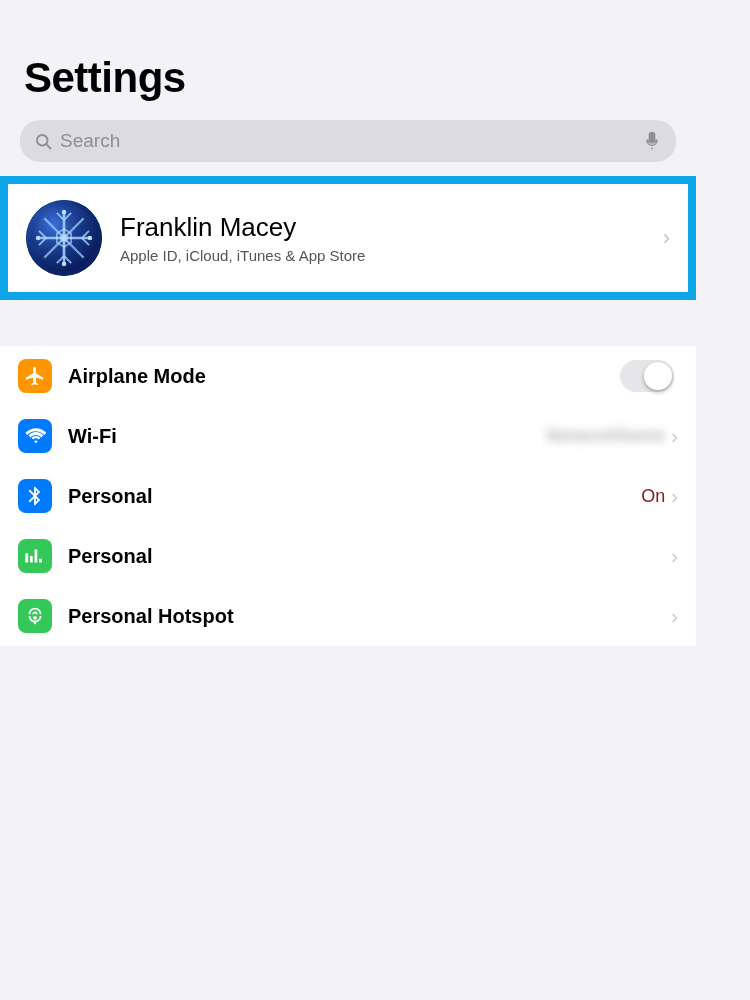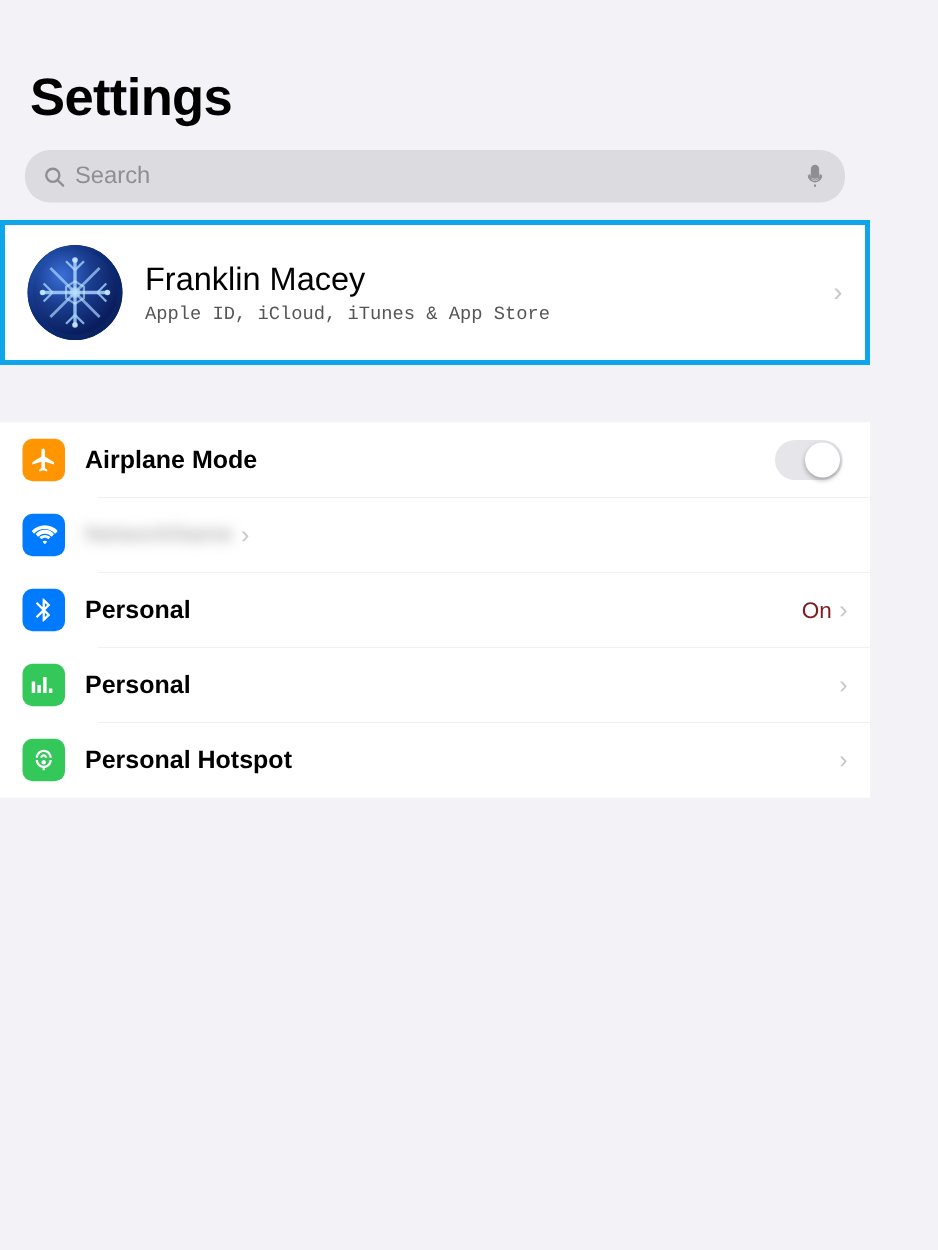--- a/index.html
+++ b/index.html
@@ -67,21 +67,21 @@
       color: #8e8e93;
       font-size: 20px;
       display: flex;
       align-items: center;
     }
 
     
     .profile-section {
       margin: 0 0 10px 0;
       background-color: #fff;
-      border: 4px solid #0ea5e9;
+      border: 8px solid #0ea5e9;
     }
 
     .profile-row {
       display: flex;
       align-items: center;
       padding: 16px 18px;
       background-color: #fff;
       gap: 18px;
       position: relative;
     }
@@ -123,21 +123,20 @@
       font-size: 26px;
       font-weight: 400;
       color: #000;
       margin-bottom: 4px;
     }
 
     .profile-subtitle {
       font-size: 15px;
       color: #555;
       font-weight: 400;
-      font-family: Liberation Mono, monospace;
     }
 
     .profile-chevron {
       color: #c7c7cc;
       font-size: 22px;
     }
 
     
     .settings-group {
       background-color: #fff;
@@ -345,20 +344,21 @@
         </div>
       </div>
     </div>
 
     <div class="settings-row">
       <div class="icon-wrap blue">
         <svg viewBox="0 0 24 24">
           <path d="M1.5 8.5C4.6 5.4 8.7 3.5 13 3.5s8.4 1.9 11.5 5L22 11c-2.4-2.6-5.8-4.2-9.5-4.2S5.9 8.4 3.5 11L1.5 8.5zM13 7.5c3.2 0 6 1.4 8 3.6L19 13.6c-1.5-1.7-3.7-2.8-6-2.8s-4.5 1.1-6 2.8L5 11.1c2-2.2 4.8-3.6 8-3.6zM13 12c1.9 0 3.6.8 4.8 2L16 15.8c-.8-.9-1.9-1.4-3-1.4s-2.2.5-3 1.4L8.2 14c1.2-1.2 2.9-2 4.8-2zm0 5c.8 0 1.5.3 2 .8L13 20l-2-2.2c.5-.5 1.2-.8 2-.8z"></path>
         </svg>
       </div>
+      <span class="row-label">Wi-Fi</span>
       <div class="row-right">
         <span class="wifi-value">NetworkName</span>
         <span class="row-chevron">›</span>
       </div>
     </div>
 
     <div class="settings-row">
       <div class="icon-wrap blue">
         <svg viewBox="0 0 24 24">
           <path d="M17.71 7.71L12 2h-1v7.59L6.41 5 5 6.41 10.59 12 5 17.59 6.41 19 11 14.41V22h1l5.71-5.71-4.3-4.29 4.3-4.29zM13 5.83l1.88 1.88L13 9.59V5.83zm1.88 10.46L13 18.17v-3.76l1.88 1.88z"></path>

